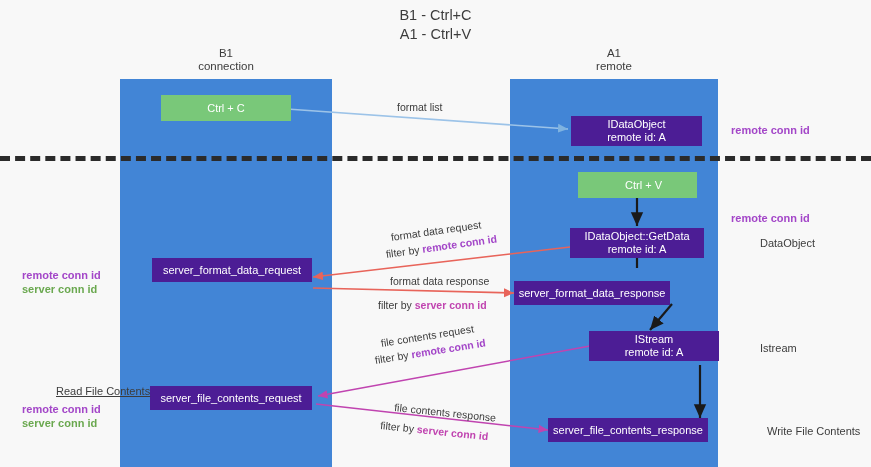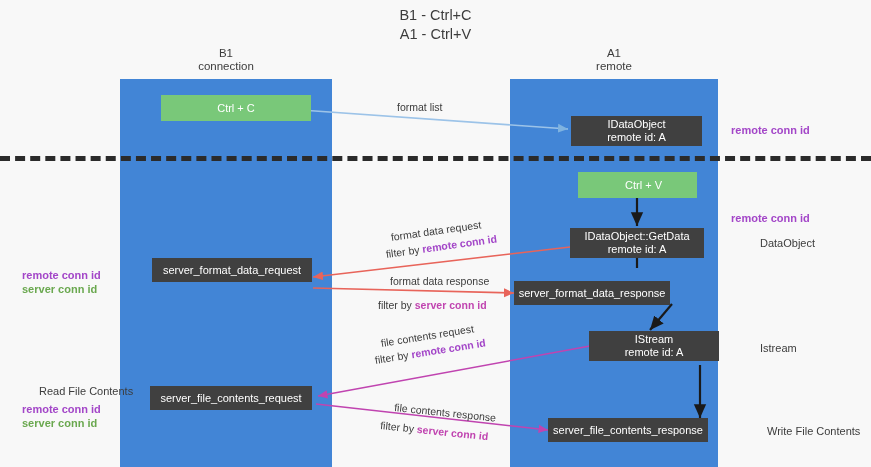--- a/index.html
+++ b/index.html
@@ -14,21 +14,21 @@
          font-size:14.5px;line-height:19px;color:#3c3c3c;white-space:pre-line;}
   .colhdr{position:absolute;text-align:center;font-size:11.5px;line-height:13px;
           color:#3c3c3c;white-space:pre-line;}
   .colhdr.b1{left:156px;top:47px;width:140px;text-align:center;}
   .colhdr.a1{left:544px;top:47px;width:140px;}
 
   .box{position:absolute;display:flex;align-items:center;justify-content:center;
        text-align:center;color:#ffffff;font-size:11px;line-height:13px;
        white-space:pre-line;box-sizing:border-box;}
   .box.green{background:#79c879;}
-  .box.orange{background:#404040;}
+  .box.orange{background:#4c1d95;}
 
   .side{position:absolute;font-size:11px;line-height:14px;white-space:pre-line;}
   .side.purple{color:#a346c8;font-weight:bold;}
   .side.green{color:#6aa84f;font-weight:bold;}
   .side.dark{color:#3c3c3c;padding-left:31px;}
 
   .edgelabel{position:absolute;font-size:10.5px;line-height:13px;color:#3c3c3c;
              white-space:nowrap;}
   .edgelabel .hl-purple{color:#a346c8;font-weight:bold;}
   .edgelabel .hl-magenta{color:#c044b0;font-weight:bold;}
@@ -85,21 +85,21 @@
   <div class="dash"></div>
 
   <div class="title">B1 - Ctrl+C
 A1 - Ctrl+V</div>
 
   <div class="colhdr b1">B1
 connection</div>
   <div class="colhdr a1">A1
 remote</div>
 
-  <div class="box green" style="left:161px;top:95px;width:150px;height:26px;">Ctrl + C</div>
+  <div class="box green" style="left:161px;top:95px;width:130px;height:26px;">Ctrl + C</div>
 
   <div class="box orange" style="left:571px;top:116px;width:131px;height:30px;">IDataObject
 remote id: A</div>
 
   <div class="box green" style="left:578px;top:172px;width:119px;height:26px;padding-left:12px;">Ctrl + V</div>
 
   <div class="box orange" style="left:570px;top:228px;width:134px;height:30px;">IDataObject::GetData
 remote id: A</div>
 
   <div class="box orange" style="left:152px;top:258px;width:160px;height:24px;">server_format_data_request</div>
@@ -131,17 +131,17 @@
 
   <div class="side purple" style="left:731px;top:211px;">remote conn id</div>
   <div class="side dark" style="left:729px;top:236px;">DataObject</div>
 
   <div class="side dark" style="left:729px;top:341px;">Istream</div>
 
   <div class="side dark" style="left:736px;top:424px;">Write File Contents</div>
 
   <div class="side" style="left:22px;top:268px;"><span class="side purple" style="position:static;display:block;">remote conn id</span><span class="side green" style="position:static;display:block;">server conn id</span></div>
 
-  <div class="side dark" style="left:8px;top:384px;">Read File Contents</div>
+  <div class="side dark" style="left:25px;top:384px;text-decoration:underline;">Read File Contents</div>
 
   <div class="side" style="left:22px;top:402px;"><span class="side purple" style="position:static;display:block;">remote conn id</span><span class="side green" style="position:static;display:block;">server conn id</span></div>
 
 </div>
 
 </body></html>

